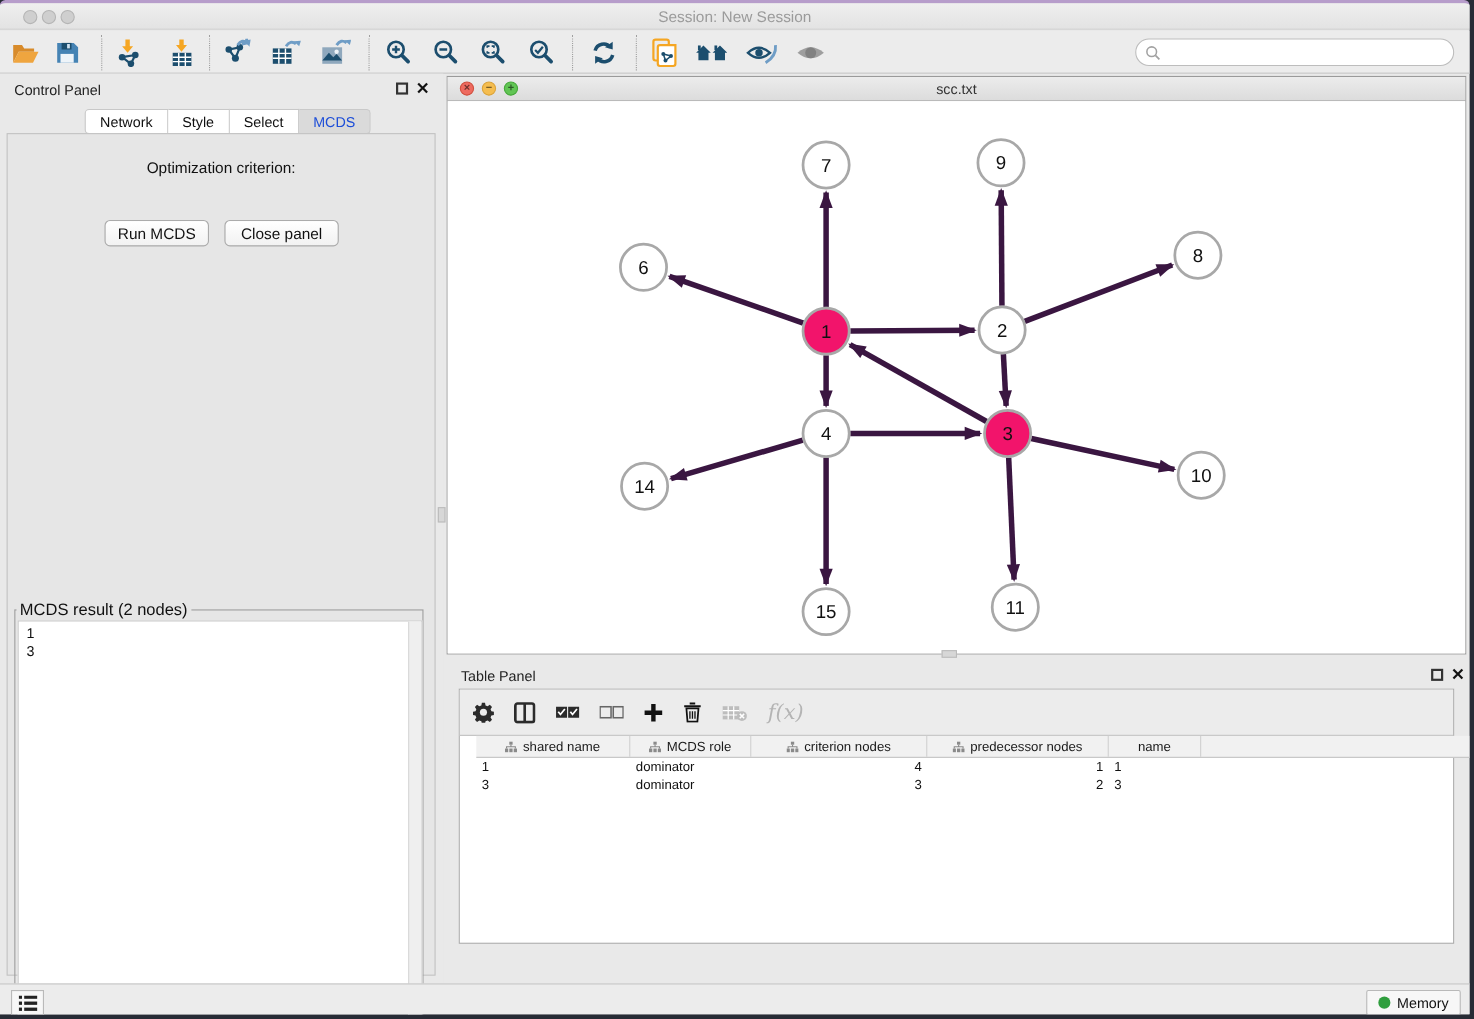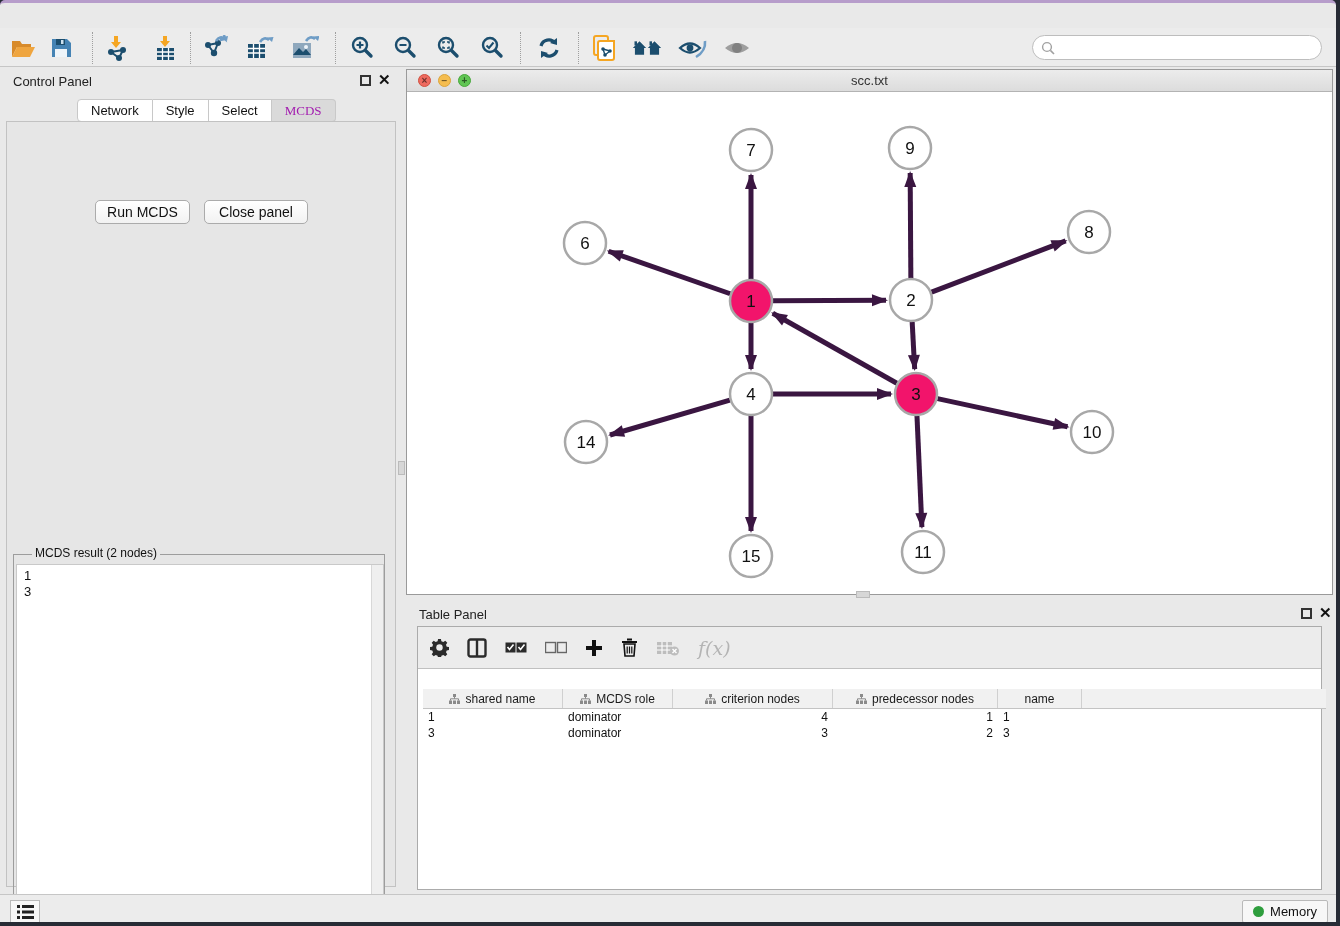--- a/index.html
+++ b/index.html
@@ -22,69 +22,75 @@
   
   #control-panel { position:absolute; left:0; top:64px; width:403px; height:827px; background:#e9e9e9; }
   .panel-header { position:relative; height:29px; }
   .panel-header .ph-title { position:absolute; left:13px; top:7px; font-size:13px; color:#222; }
   .ph-float { position:absolute; top:8px; width:11px; height:11px; border:2px solid #333; }
   .ph-close { position:absolute; top:4px; font-size:15px; font-weight:bold; color:#111; }
   #cp-tabs { position:absolute; left:77px; top:32px; display:flex; }
   .tab { height:23px; padding:3px 13px; font-size:13px; background:#fff; border:1px solid #c8c8c8; border-left:none; color:#111; text-align:center; }
   .tab.first { border-left:1px solid #c8c8c8; border-radius:4px 0 0 4px; }
   .tab.last { border-radius:0 4px 4px 0; }
-  .tab.selected { background:#dadada; color:#a21caf; border-color:#c9c9c9;font-family:Liberation Serif, serif; }
+  .tab.selected { background:#dadada; color:#1d4ed8; border-color:#c9c9c9; }
   #cp-content { position:absolute; left:6px; top:54px; width:390px; height:766px; background:#e6e6e6; border:1px solid #c2c2c2; }
   #opt-label { position:absolute; left:0; right:0; top:22px; text-align:center; font-size:14px; color:#111; }
   #criterion-select { position:absolute; left:38px; top:44px; width:310px; height:24px; background:#fff; border:1px solid #b5b5b5; border-radius:5px; font-size:14px; display:flex; align-items:center; padding-left:10px; }
   #criterion-select .stepper { position:absolute; right:7px; top:4px; }
   .cp-btn { position:absolute; top:78px; height:24px; background:linear-gradient(#ffffff,#f2f2f2); border:1px solid #ababab; border-radius:5px; font-size:14px; text-align:center; line-height:22px; color:#111; }
   #run-btn { left:88px; width:95px; }
   #closep-btn { left:197px; width:104px; }
   #result-box { position:absolute; left:6px; top:432px; width:372px; height:372px; border:1px solid #9d9d9d; }
-  #result-box .rb-label { position:absolute; left:18px; top:-9px; background:#e6e6e6; padding:0 3px; font-size:12px; color:#111; }
+  #result-box .rb-label { position:absolute; left:1px; top:-9px; background:#e6e6e6; padding:0 3px; font-size:15px; color:#111; }
   #result-inner { position:absolute; left:2px; top:9px; width:368px; height:360px; background:#fff; border:1px solid #c9c9c9; }
   #result-text { position:absolute; left:7px; top:3px; font-size:13px; color:#111; white-space:pre-line; line-height:16px; }
   #result-scroll { position:absolute; right:0; top:0; width:12px; height:100%; background:#efefef; border-left:1px solid #d8d8d8; }
 
   
   #net-window { position:absolute; left:406px; top:66px; width:927px; height:526px; background:#fff; border:1px solid #9a9a9a; }
   #net-titlebar { position:absolute; left:0; top:0; width:100%; height:22px; background:linear-gradient(#ececec,#dcdcdc); border-bottom:1px solid #b3b3b3; }
   #net-titlebar .title { position:absolute; left:0; right:0; top:3px; text-align:center; font-size:13px; color:#333; }
   .mac-dot { position:absolute; top:4px; width:13px; height:13px; border-radius:50%; font-size:10px; font-weight:bold; text-align:center; line-height:12px; color:rgba(0,0,0,.55); }
   #net-canvas { position:absolute; left:0; top:22px; width:925px; height:502px; background:#fff; }
 
   
   .split-v { position:absolute; left:398px; top:458px; width:7px; height:14px; background:#d7d7d7; border:1px solid #bbb; }
   .split-h { position:absolute; left:856px; top:588px; width:14px; height:7px; background:#d7d7d7; border:1px solid #bbb; }
 
   
   #table-panel { position:absolute; left:406px; top:597px; width:926px; height:292px; background:#e9e9e9; }
-  #tp-inner { position:absolute; left:11px; top:26px; width:905px; height:264px; background:#fff; border:1px solid #ababab; }
+  #tp-inner { position:absolute; left:11px; top:26px; width:905px; height:232px; background:#fff; border:1px solid #ababab; }
   #tp-toolbar { position:absolute; left:0; top:0; width:100%; height:42px; background:#ececec; border-bottom:1px solid #c0c0c0; display:flex; align-items:center; padding-left:12px; gap:18px; }
   .tpt-icon { display:flex; align-items:center; justify-content:center; }
   #fx-label { font-family:"DejaVu Serif", serif; font-style:italic; font-size:19px; color:#b4b4b4; }
-  #tp-table { position:absolute; left:5px; top:42px; width:100%; bottom:0;margin-top:20px; }
+  #tp-table { position:absolute; left:15px; top:42px; width:100%; bottom:0; }
   #tp-header { display:flex; height:20px; background:#f1f1f1; border-bottom:1px solid #c4c4c4; }
   .th-cell { display:flex; align-items:center; justify-content:center; gap:5px; font-size:12px; color:#1a1a1a; border-right:1px solid #d0d0d0; height:100%; }
   .tr-row { display:flex; height:16px; }
   .td-cell { font-size:12px; color:#111; padding:1px 5px; overflow:hidden; white-space:nowrap; }
   #tp-tabs { position:absolute; left:0; right:0; top:264px; display:flex; justify-content:center; }
 
   
   #statusbar { position:absolute; left:0; top:891px; width:1336px; height:31px; background:#ececec; border-top:1px solid #c6c6c6; }
   #list-btn { position:absolute; left:10px; top:5px; width:30px; height:23px; background:#f7f7f7; border:1px solid #b9b9b9; display:flex; align-items:center; justify-content:center; }
   #memory-btn { position:absolute; right:8px; top:5px; height:23px; background:#f7f7f7; border:1px solid #b9b9b9; border-radius:2px; display:flex; align-items:center; gap:6px; padding:0 10px; font-size:13px; color:#111; }
   #memory-dot { width:11px; height:11px; border-radius:50%; background:#2f9e3e; }
 </style>
 </head>
 <body>
 
 <div id="app">
 
+  <div id="titlebar">
+    <span class="tl-dot" style="left:21px"></span>
+    <span class="tl-dot" style="left:38px"></span>
+    <span class="tl-dot" style="left:55px"></span>
+    <div class="title">Session: New Session</div>
+  </div>
 
   <div id="toolbar">
     <div class="tbtn" style="left:8px">
       <svg width="26" height="21" viewBox="0 0 26 21">
           <path d="M2 19 V3 h8 l2 3 h9 v3 H7 Z" fill="#d88b2b"></path>
           <path d="M2 19 L7 9 h18 l-5 10 Z" fill="#efa53f"></path>
         </svg>
     </div>
     <div class="tbtn" style="left:46px">
       <svg width="22" height="22" viewBox="0 0 22 22">
@@ -224,20 +230,21 @@
       <span class="ph-float" style="left:360px"></span>
       <span class="ph-close" style="left:378px">✕</span>
     </div>
     <div id="cp-tabs">
       <div class="tab first">Network</div>
       <div class="tab">Style</div>
       <div class="tab">Select</div>
       <div class="tab last selected">MCDS</div>
     </div>
     <div id="cp-content">
+      <div id="opt-label">Optimization criterion:</div>
       <div class="cp-btn" id="run-btn">Run MCDS</div>
       <div class="cp-btn" id="closep-btn">Close panel</div>
       <div id="result-box">
         <span class="rb-label">MCDS result (2 nodes)</span>
         <div id="result-inner">
           <div id="result-text">1
 3</div>
           <div id="result-scroll"></div>
         </div>
       </div>

